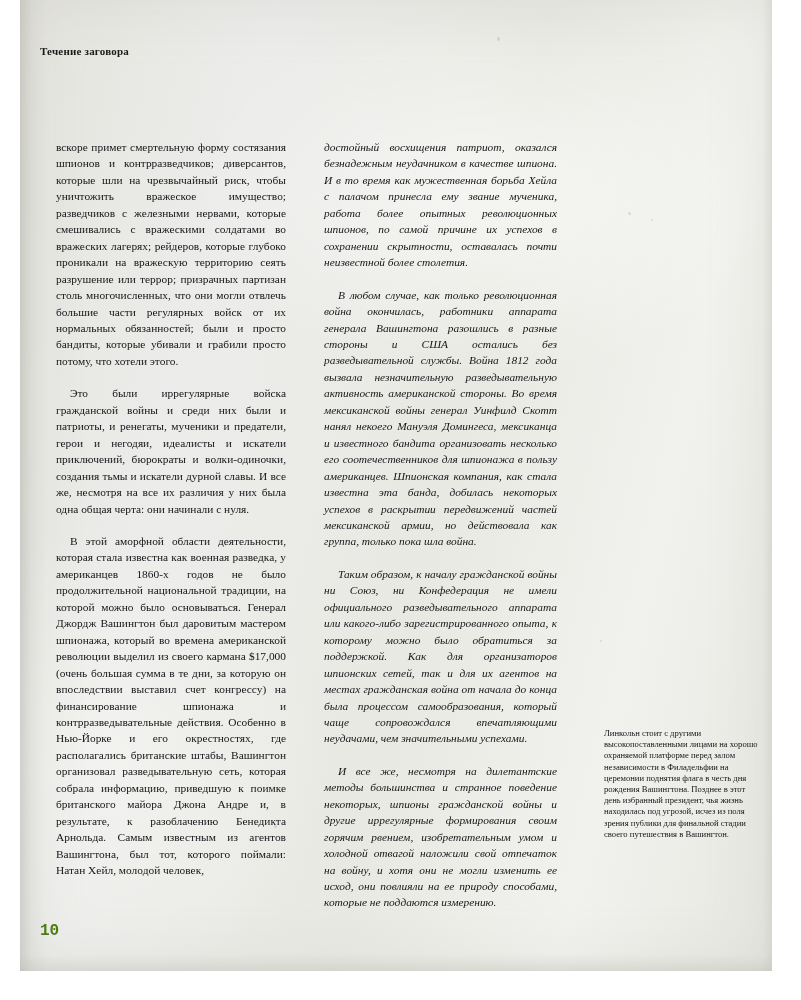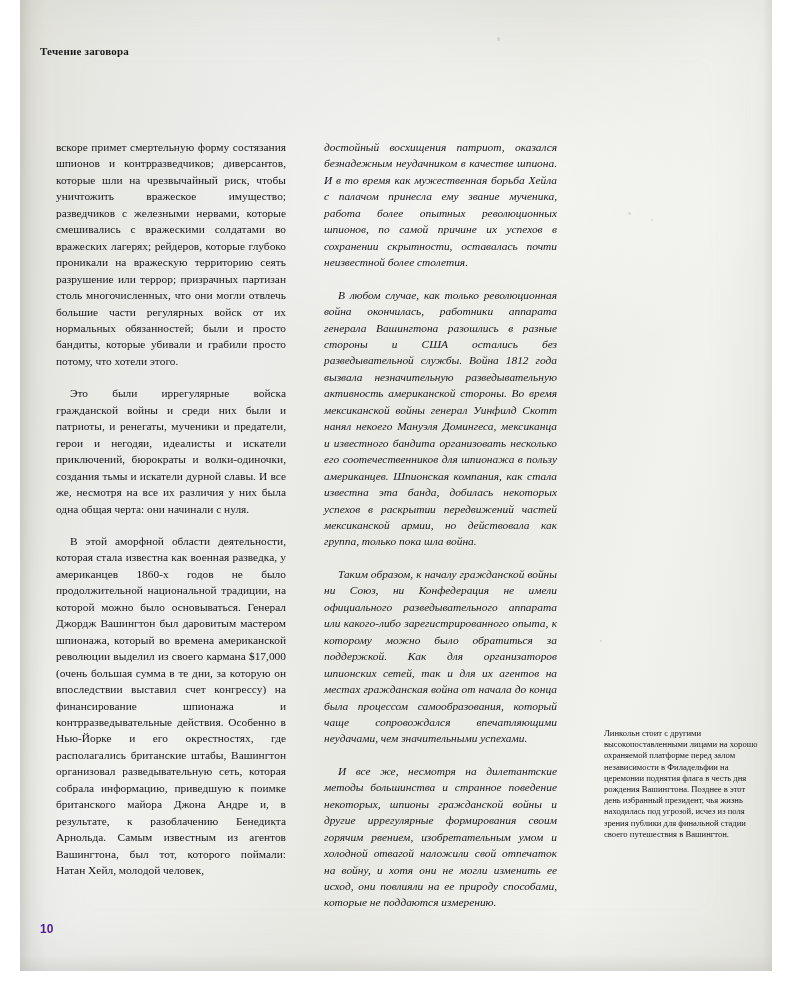--- a/index.html
+++ b/index.html
@@ -114,24 +114,24 @@
     text-align: left;
     margin-left: 11px;
   }
   #caption p { margin: 0; }
 
   
   #folio {
     position: absolute;
     left: 40px;
     top: 922px;
-    font-family: Liberation Sans, sans-serif;
+    font-family: Liberation Mono, monospace;
     font-weight: bold;
-    font-size: 12px;
-    color: #4c1d95;
+    font-size: 16px;
+    color: #4d7c0f;
   }
 </style>
 </head>
 <body>
 
 <div id="scan">
 
   <div id="page-sheet"></div>
   <div id="gutter-shade"></div>
   <div id="edge-right"></div>

